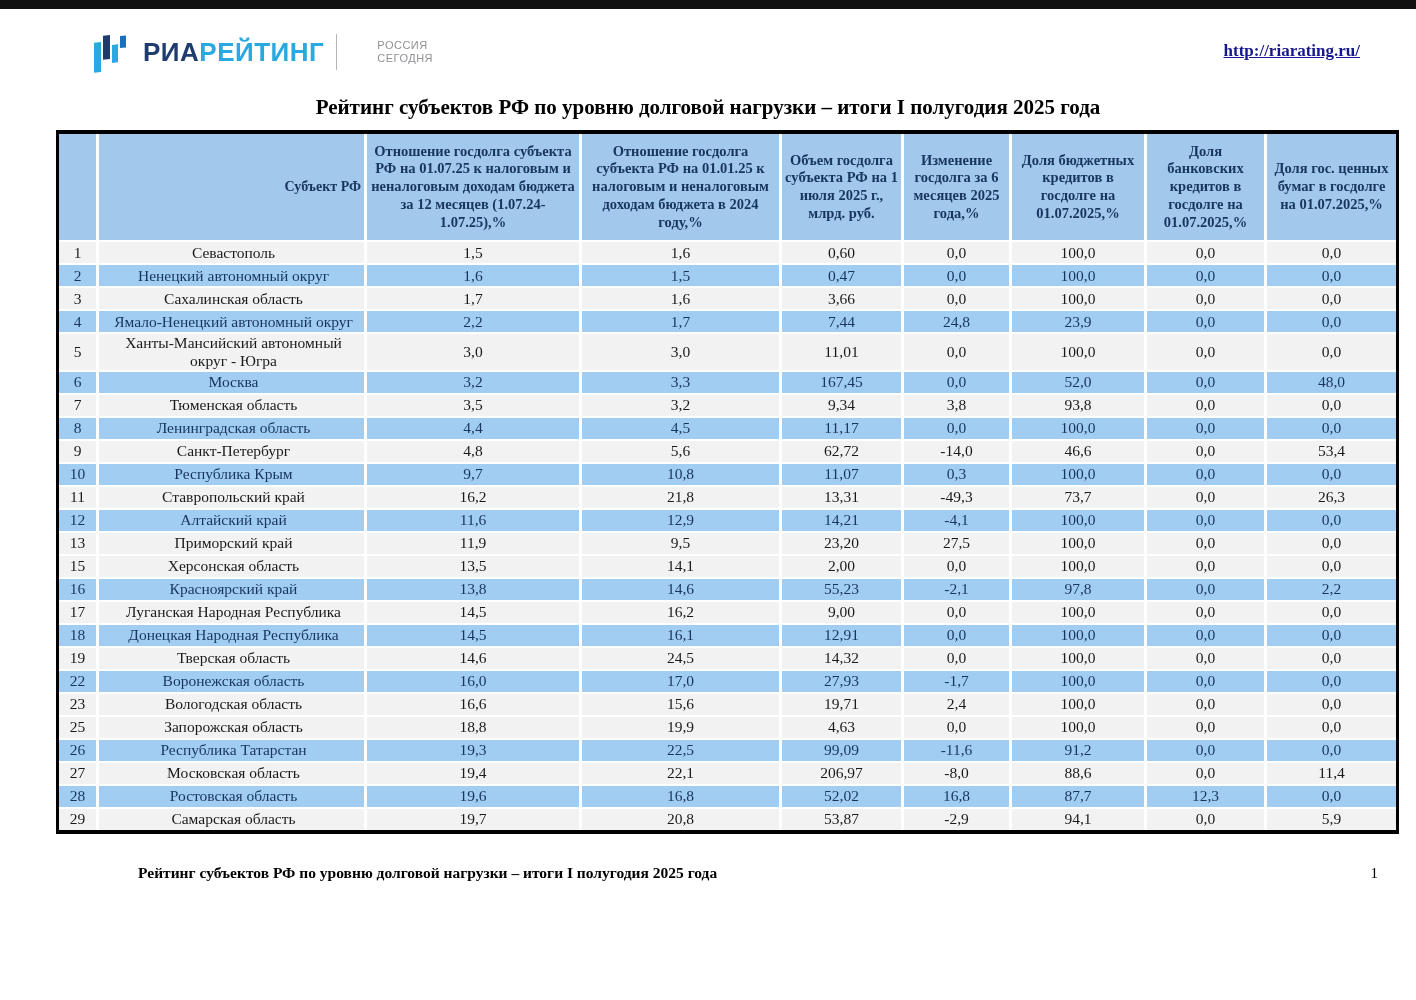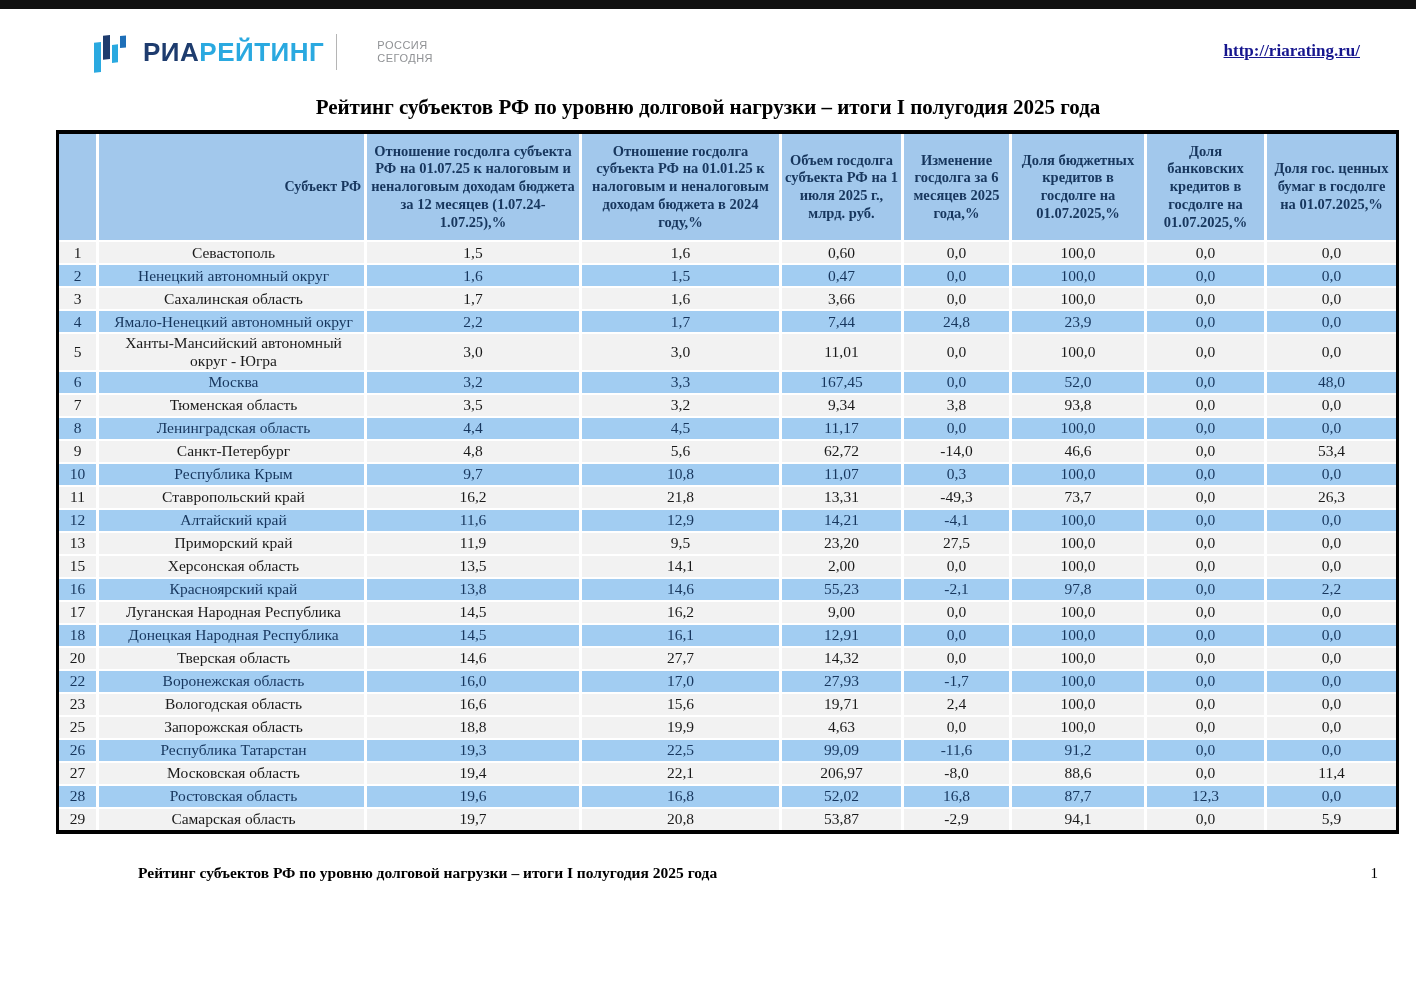--- a/index.html
+++ b/index.html
@@ -374,24 +374,24 @@
           <td class="name">Донецкая Народная Республика</td>
           <td>14,5</td>
           <td>16,1</td>
           <td>12,91</td>
           <td>0,0</td>
           <td>100,0</td>
           <td>0,0</td>
           <td>0,0</td>
         </tr>
         <tr class="plain">
-          <td>20</td>
+          <td>19</td>
           <td class="name">Тверская область</td>
           <td>14,6</td>
-          <td>27,7</td>
+          <td>24,5</td>
           <td>14,32</td>
           <td>0,0</td>
           <td>100,0</td>
           <td>0,0</td>
           <td>0,0</td>
         </tr>
         <tr class="blue">
           <td>22</td>
           <td class="name">Воронежская область</td>
           <td>16,0</td>

